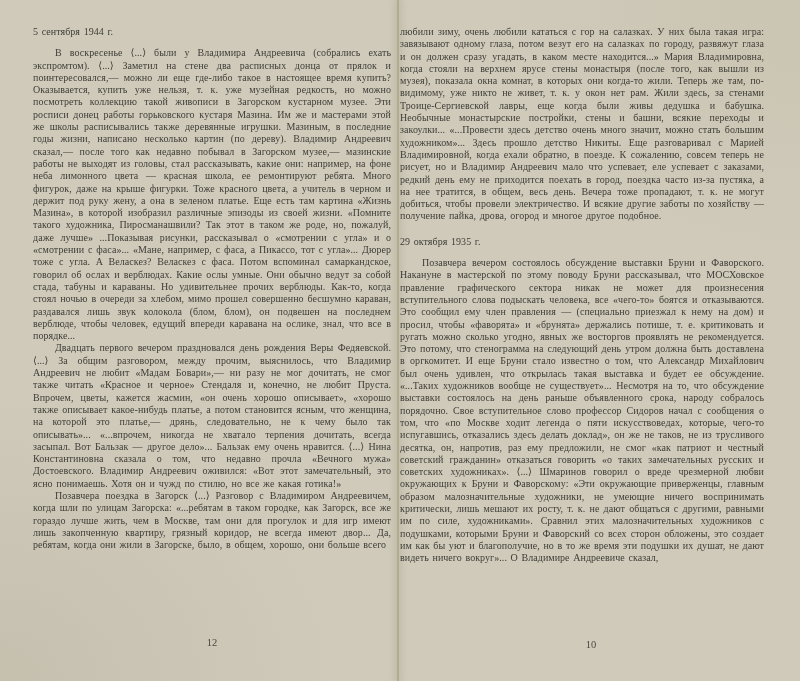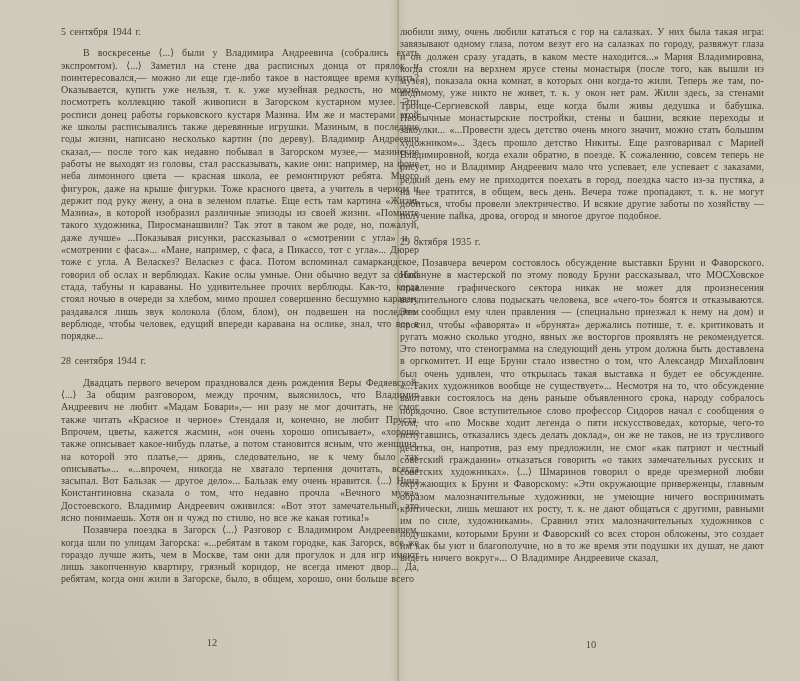--- a/index.html
+++ b/index.html
@@ -44,21 +44,21 @@
   }
   .page {
     position: absolute;
     top: 26px;
     font-size: 10px;
     line-height: 12.3px;
     text-align: justify;
     letter-spacing: 0.05px;
     word-spacing: 1.1px;
   }
-  .page-left  { left: 33px;  width: 358px; margin-left: 28px; }
+  .page-left  { left: 33px;  width: 358px; }
   .page-right { left: 400px; width: 364px; }
   .date-heading {
     margin: 13px 0 9px 0;
     text-align: left;
     text-indent: 0;
   }
   .entry:first-child .date-heading { margin-top: 0; }
   .para {
     margin: 0;
     text-indent: 22px;
@@ -80,21 +80,20 @@
 <div class="scan">
   <div class="gutter-line"></div>
   <div class="vignette"></div>
 
   <div class="page page-left">
     <div class="entry">
       <p class="date-heading">5 сентября 1944 г.</p>
       <p class="para">В воскресенье ⟨...⟩ были у Владимира Андреевича (собрались ехать экспромтом). ⟨...⟩ Заметил на стене два расписных донца от прялок и поинтересовался,— можно ли еще где-либо такое в настоящее время купить? Оказывается, купить уже нельзя, т. к. уже музейная редкость, но можно посмотреть коллекцию такой живописи в Загорском кустарном музее. Эти росписи донец работы горьковского кустаря Мазина. Им же и мастерами этой же школы расписывались также деревянные игрушки. Мазиным, в последние годы жизни, написано несколько картин (по дереву). Владимир Андреевич сказал,— после того как недавно побывал в Загорском музее,— мазинские работы не выходят из головы, стал рассказывать, какие они: например, на фоне неба лимонного цвета — красная школа, ее ремонтируют ребята. Много фигурок, даже на крыше фигурки. Тоже красного цвета, а учитель в черном и держит под руку жену, а она в зеленом платье. Еще есть там картина «Жизнь Мазина», в которой изобразил различные эпизоды из своей жизни. «Помните такого художника, Пиросманашвили? Так этот в таком же роде, но, пожалуй, даже лучше» ...Показывая рисунки, рассказывал о «смотрении с угла» и о «смотрении с фаса»... «Мане, например, с фаса, а Пикассо, тот с угла»... Дюрер тоже с угла. А Веласкез? Веласкез с фаса. Потом вспоминал самаркандское, говорил об ослах и верблюдах. Какие ослы умные. Они обычно ведут за собой стада, табуны и караваны. Но удивительнее прочих верблюды. Как-то, когда стоял ночью в очереди за хлебом, мимо прошел совершенно бесшумно караван, раздавался лишь звук колокола (блом, блом), он подвешен на последнем верблюде, чтобы человек, едущий впереди каравана на ослике, знал, что все в порядке...</p>
     </div>
     <div class="entry">
-      <p class="date-heading">28 сентября 1944 г.</p>
       <p class="para">Двадцать первого вечером праздновался день рождения Веры Федяевской. ⟨...⟩ За общим разговором, между прочим, выяснилось, что Владимир Андреевич не любит «Мадам Бовари»,— ни разу не мог дочитать, не смог также читать «Красное и черное» Стендаля и, конечно, не любит Пруста. Впрочем, цветы, кажется жасмин, «он очень хорошо описывает», «хорошо также описывает какое-нибудь платье, а потом становится ясным, что женщина, на которой это платье,— дрянь, следовательно, не к чему было так описывать»... «...впрочем, никогда не хватало терпения дочитать, всегда засыпал. Вот Бальзак — другое дело»... Бальзак ему очень нравится. ⟨...⟩ Нина Константиновна сказала о том, что недавно прочла «Вечного мужа» Достоевского. Владимир Андреевич оживился: «Вот этот замечательный, это ясно понимаешь. Хотя он и чужд по стилю, но все же какая готика!»</p>
       <p class="para">Позавчера поездка в Загорск ⟨...⟩ Разговор с Владимиром Андреевичем, когда шли по улицам Загорска: «...ребятам в таком городке, как Загорск, все же гораздо лучше жить, чем в Москве, там они для прогулок и для игр имеют лишь закопченную квартиру, грязный коридор, не всегда имеют двор... Да, ребятам, когда они жили в Загорске, было, в общем, хорошо, они больше всего</p>
     </div>
   </div>
 
   <div class="page page-right">
     <p class="para no-indent">любили зиму, очень любили кататься с гор на салазках. У них была такая игра: завязывают одному глаза, потом везут его на салазках по городу, развяжут глаза и он должен сразу угадать, в каком месте находится...» Мария Владимировна, когда стояли на верхнем ярусе стены монастыря (после того, как вышли из музея), показала окна комнат, в которых они когда-то жили. Теперь же там, по-видимому, уже никто не живет, т. к. у окон нет рам. Жили здесь, за стенами Троице-Сергиевской лавры, еще когда были живы дедушка и бабушка. Необычные монастырские постройки, стены и башни, всякие переходы и закоулки... «...Провести здесь детство очень много значит, можно стать большим художником»... Здесь прошло детство Никиты. Еще разговаривал с Марией Владимировной, когда ехали обратно, в поезде. К сожалению, совсем теперь не рисует, но и Владимир Андреевич мало что успевает, еле успевает с заказами, редкий день ему не приходится поехать в город, поездка часто из-за пустяка, а на нее тратится, в общем, весь день. Вечера тоже пропадают, т. к. не могут добиться, чтобы провели электричество. И всякие другие заботы по хозяйству — получение пайка, дрова, огород и многое другое подобное.</p>
     <div class="entry">
       <p class="date-heading">29 октября 1935 г.</p>
       <p class="para">Позавчера вечером состоялось обсуждение выставки Бруни и Фаворского. Накануне в мастерской по этому поводу Бруни рассказывал, что МОСХовское правление графического сектора никак не может для произнесения вступительного слова подыскать человека, все «чего-то» боятся и отказываются. Это сообщил ему член правления — (специально приезжал к нему на дом) и просил, чтобы «фаворята» и «брунята» держались потише, т. е. критиковать и ругать можно сколько угодно, явных же восторгов проявлять не рекомендуется. Это потому, что стенограмма на следующий день утром должна быть доставлена в оргкомитет. И еще Бруни стало известно о том, что Александр Михайлович был очень удивлен, что открылась такая выставка и будет ее обсуждение. «...Таких художников вообще не существует»... Несмотря на то, что обсуждение выставки состоялось на день раньше объявленного срока, народу собралось порядочно. Свое вступительное слово профессор Сидоров начал с сообщения о том, что «по Москве ходит легенда о пяти искусствоведах, которые, чего-то испугавшись, отказались здесь делать доклад», он же не таков, не из трусливого десятка, он, напротив, раз ему предложили, не смог «как патриот и честный советский гражданин» отказаться говорить «о таких замечательных русских и советских художниках». ⟨...⟩ Шмаринов говорил о вреде чрезмерной любви окружающих к Бруни и Фаворскому: «Эти окружающие приверженцы, главным образом малозначительные художники, не умеющие ничего воспринимать критически, лишь мешают их росту, т. к. не дают общаться с другими, равными им по силе, художниками». Сравнил этих малозначительных художников с подушками, которыми Бруни и Фаворский со всех сторон обложены, это создает им как бы уют и благополучие, но в то же время эти подушки их душат, не дают видеть ничего вокруг»... О Владимире Андреевиче сказал,</p>

